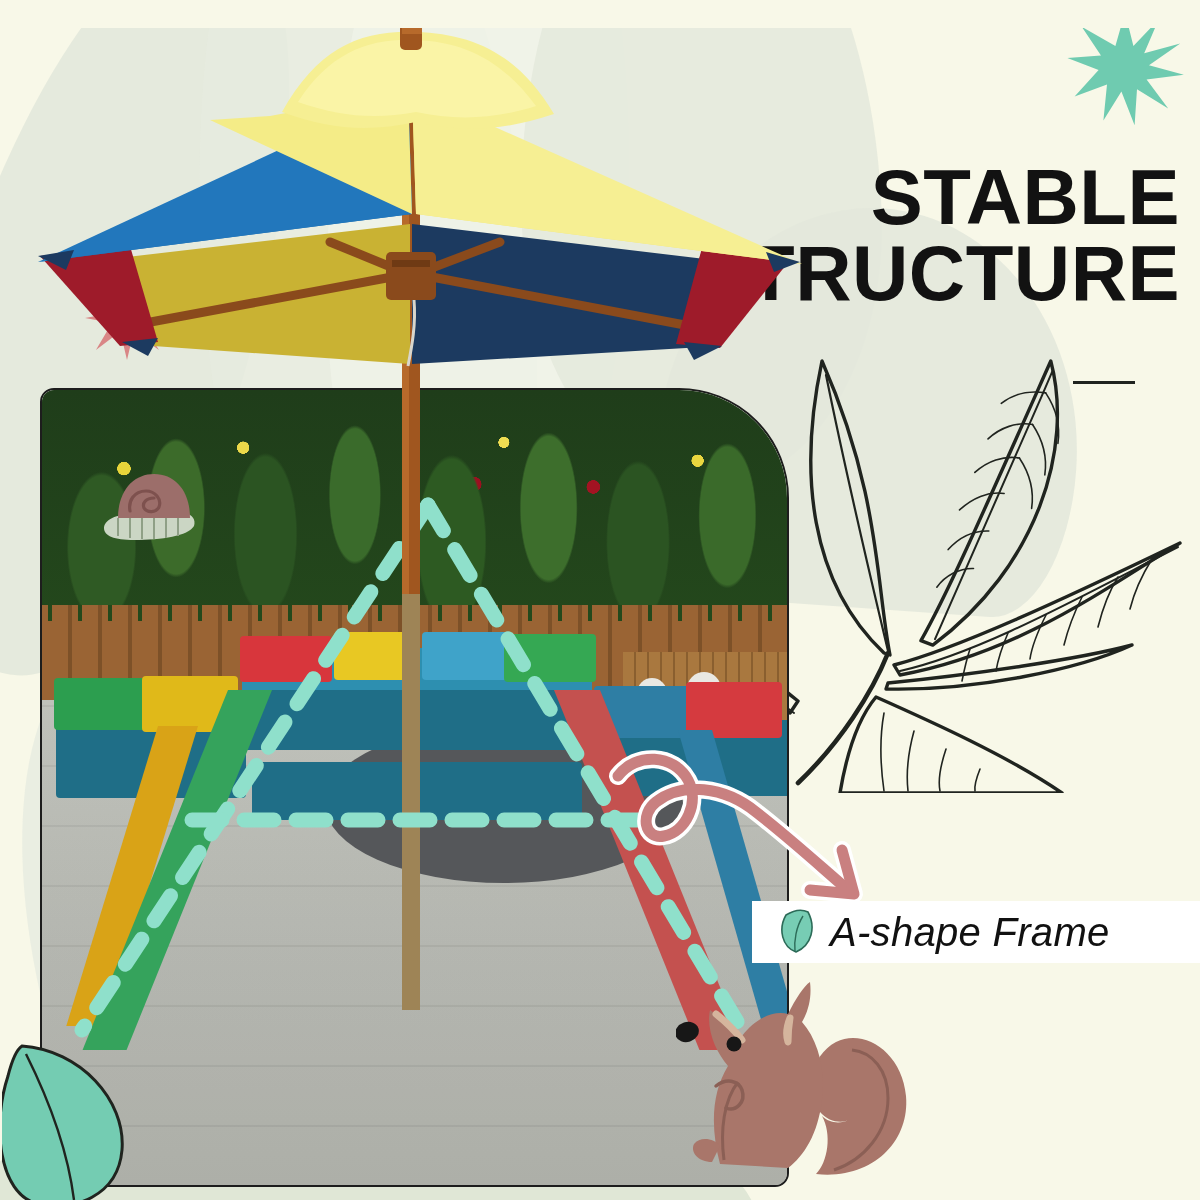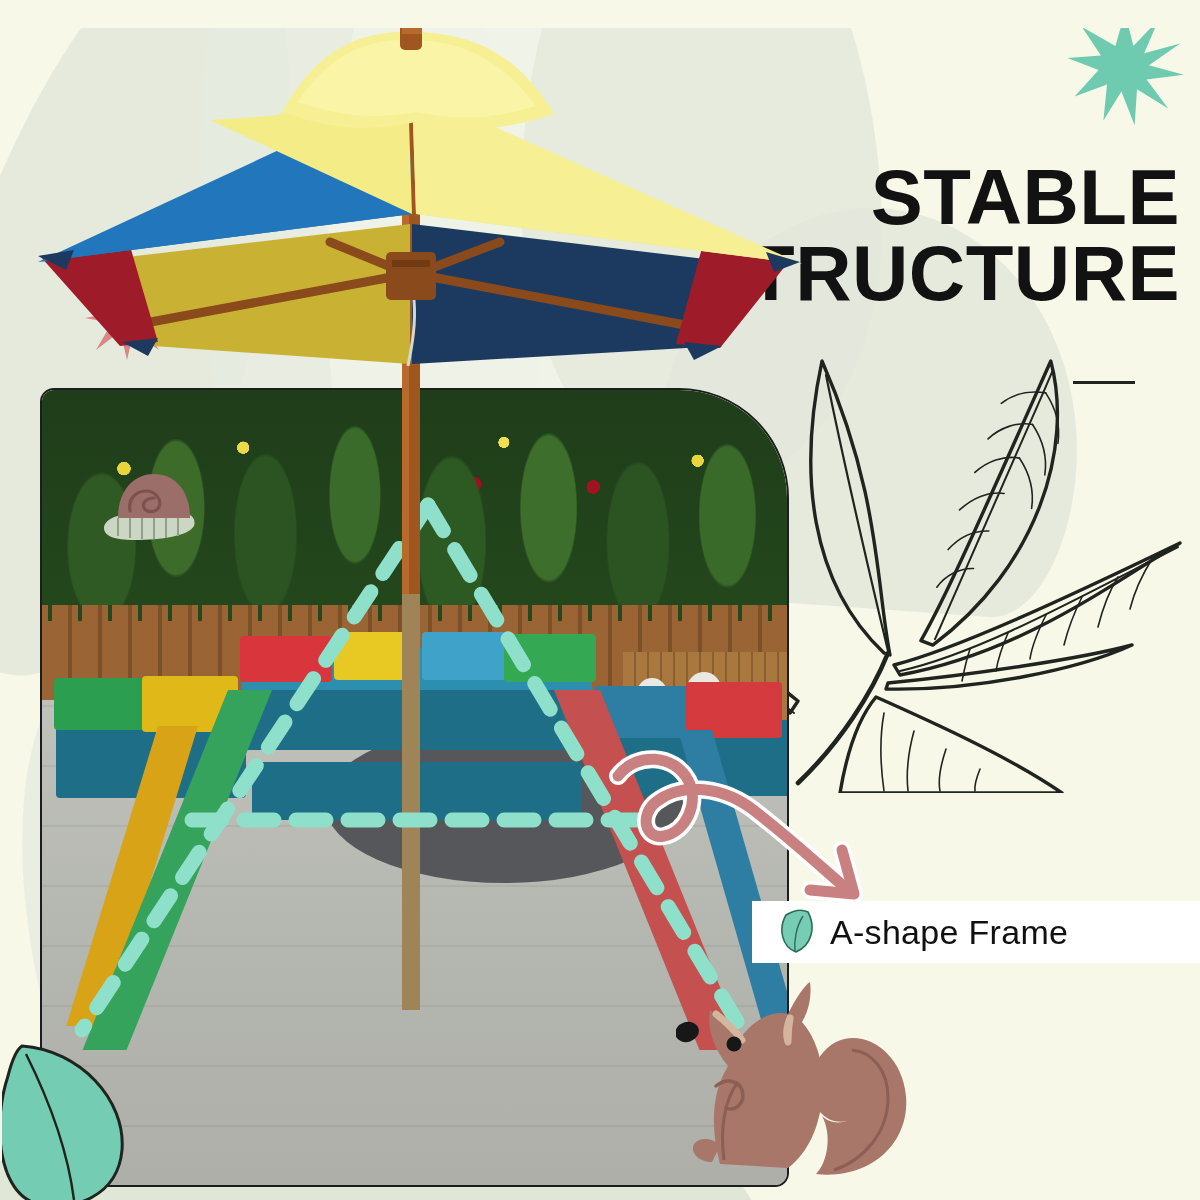--- a/index.html
+++ b/index.html
@@ -142,22 +142,23 @@
   .arrow{position:absolute;left:596px;top:712px;width:300px;height:180px;}
 
   
   .badge{
     position:absolute;left:752px;top:873px;width:448px;height:62px;
     background:#ffffff;display:flex;align-items:center;gap:14px;
     padding-left:26px;box-sizing:border-box;
   }
   .badge-leaf{width:38px;height:46px;flex:0 0 auto;}
   .badge-text{
-    font-size:34px;color:#111;font-weight:400;white-space:nowrap;
+    font-size:40px;color:#111;font-weight:400;white-space:nowrap;
     letter-spacing:.3px;
+    font-style:italic;
   }
 
   
   .leaf-bl{position:absolute;left:2px;top:1000px;width:130px;height:185px;}
 
   
   .squirrel{position:absolute;left:676px;top:946px;width:240px;height:215px;}
 
   
   .umbrella{position:absolute;left:30px;top:-4px;width:790px;height:600px;}

